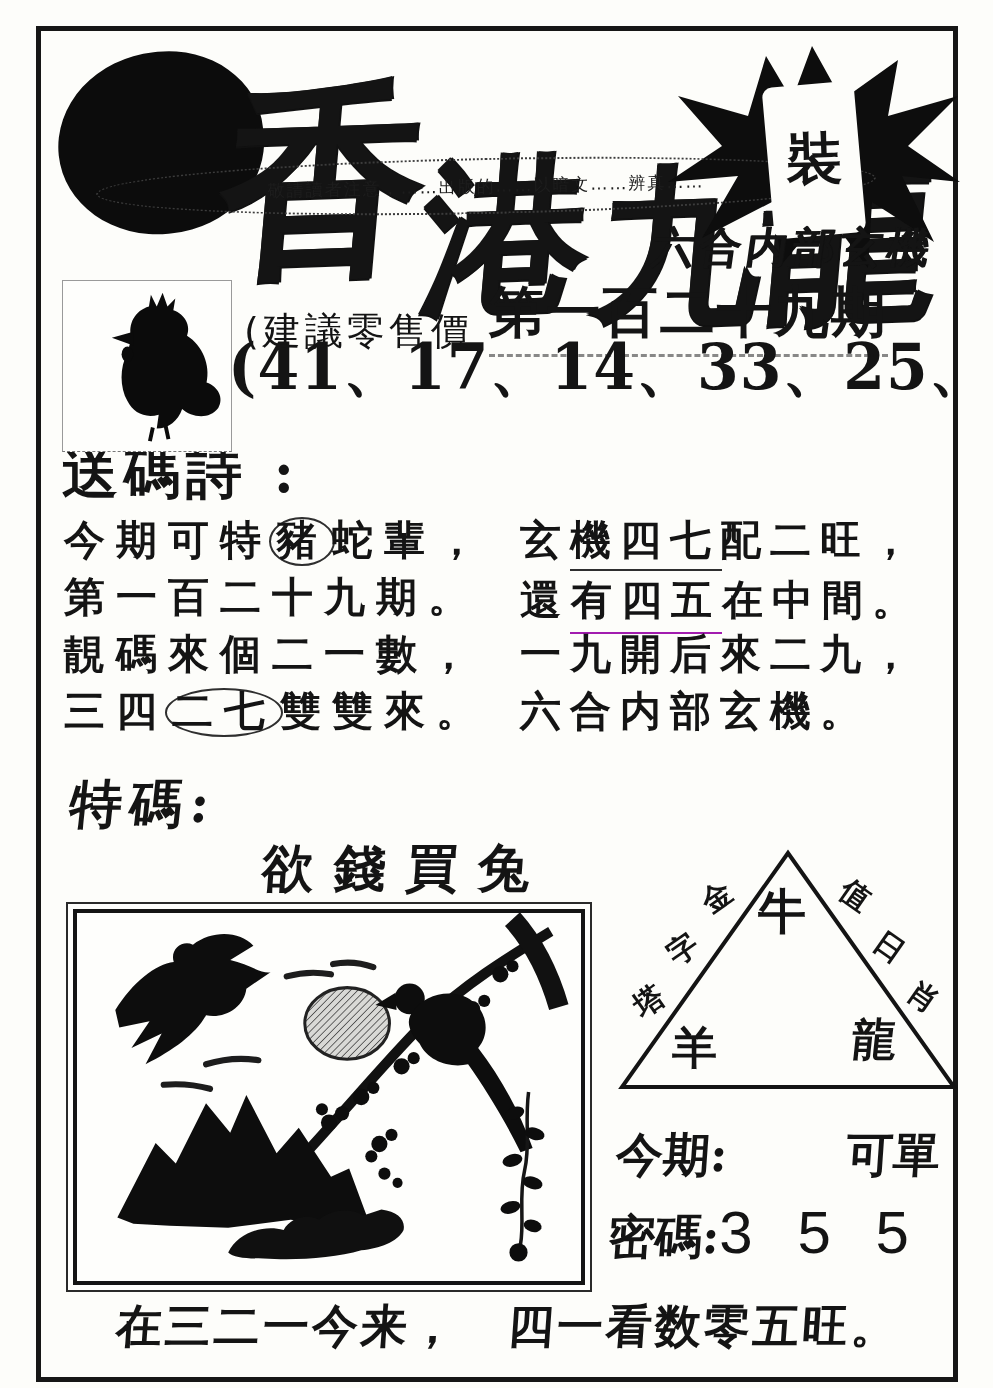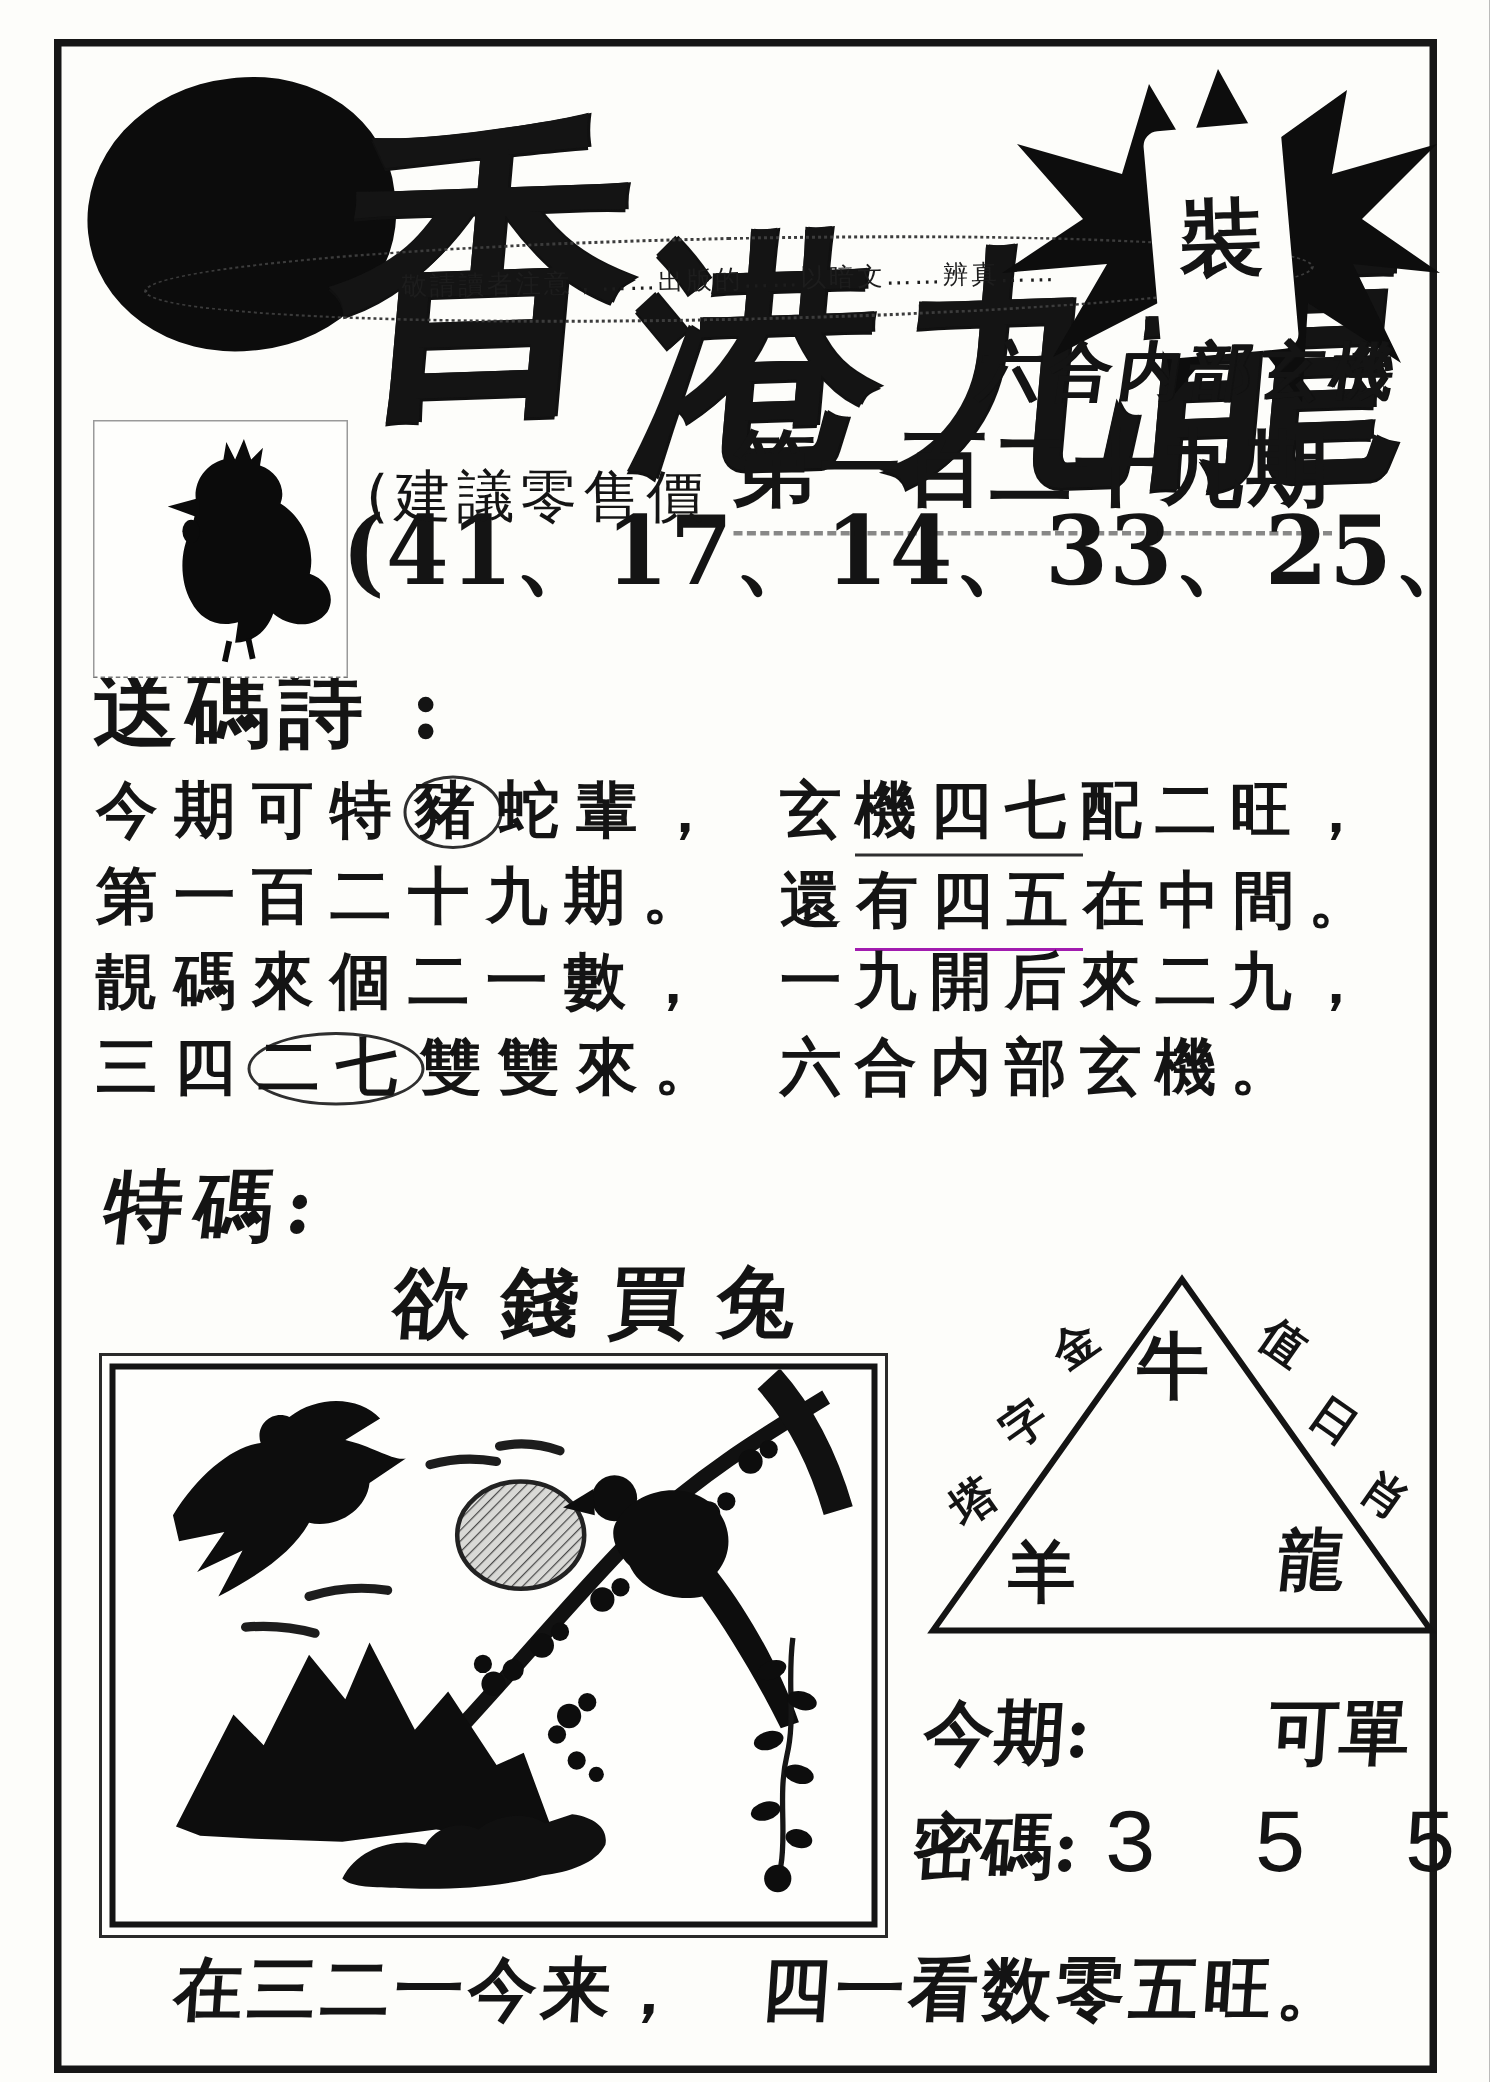--- a/index.html
+++ b/index.html
@@ -85,21 +85,21 @@
   .eL1{left:56px;top:86px;transform:rotate(-35deg);}
   .eL2{left:22px;top:138px;transform:rotate(-35deg);}
   .eR0{left:228px;top:32px;transform:rotate(35deg);}
   .eR1{left:262px;top:84px;transform:rotate(35deg);}
   .eR2{left:296px;top:134px;transform:rotate(35deg);}
 
   .period-row{position:absolute;left:616px;top:1124px;width:324px;display:flex;justify-content:space-between;
     font-family:"DejaVu Serif",serif;font-weight:900;font-size:47px;transform:skewX(-4deg);}
   .code-row{position:absolute;left:608px;top:1198px;display:flex;align-items:baseline;}
   .code-label{font-family:"DejaVu Serif",serif;font-weight:900;font-size:47px;transform:skewX(-4deg);}
-  .code-value{margin-left:16px;font-family:Liberation Mono, monospace;font-size:60px;font-weight:500;letter-spacing:14px;}
+  .code-value{margin-left:0;font-family:Liberation Sans, sans-serif;font-size:60px;font-weight:500;letter-spacing:14px;}
 
   .footer-line{position:absolute;left:116px;top:1296px;width:820px;
     font-family:"DejaVu Serif",serif;font-weight:800;font-size:46px;letter-spacing:3px;transform:skewX(-4deg);
     white-space:nowrap;}
 </style>
 </head>
 <body>
 
 <div class="sheet">
   <div class="frame"></div>

